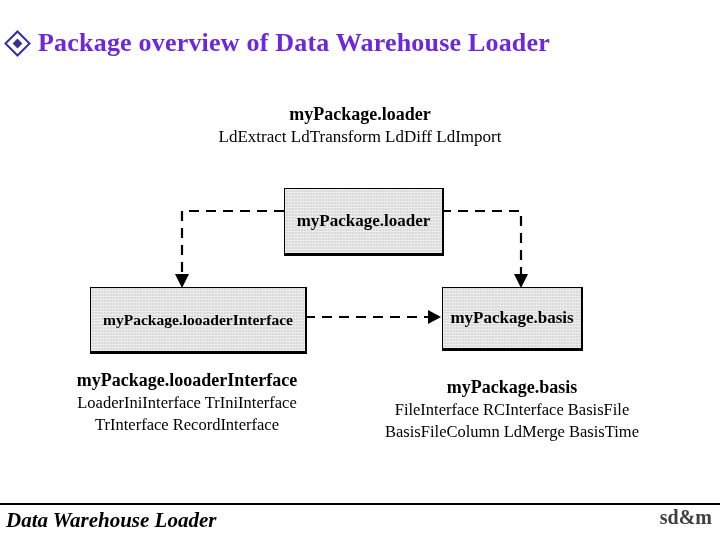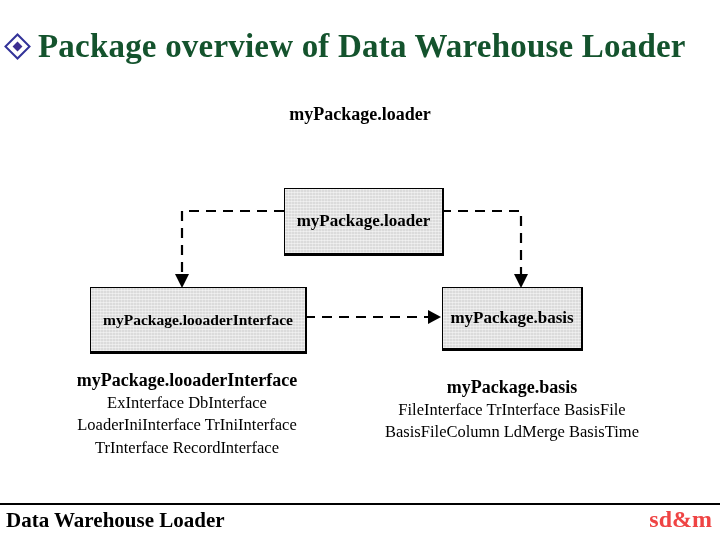--- a/index.html
+++ b/index.html
@@ -8,21 +8,21 @@
     font-family:"Liberation Serif","DejaVu Serif",serif;color:#000;
   }
   
   .title-row{position:absolute;left:8px;top:28px;display:flex;align-items:center;gap:11px;}
   .diamond{
     width:15px;height:15px;transform:rotate(45deg);border:2px solid #333399;background:#fff;
     display:flex;align-items:center;justify-content:center;flex:0 0 auto;
   }
   .diamond-inner{width:7px;height:7px;background:#3d2e91;}
   h1.title{
-    margin:0;font-size:33px;font-weight:bold;color:#14532d;letter-spacing:0.2px;white-space:nowrap;
+    margin:0;font-size:26px;font-weight:bold;color:#6d28d9;letter-spacing:0.2px;white-space:nowrap;
   }
   
   .textblock{position:absolute;text-align:center;line-height:22.5px;font-size:17px;}
   .tb-heading{font-weight:bold;font-size:18px;}
   .textblock.top{left:160px;top:103px;width:400px;}
   .textblock.left-block{left:42px;top:369px;width:290px;font-size:16.5px;}
   .textblock.right-block{left:372px;top:376px;width:280px;font-size:16.5px;}
   .textblock .tb-line{white-space:nowrap;}
   
   .node{
@@ -37,40 +37,41 @@
   .node-loader{left:284px;top:188px;width:157px;height:64px;font-size:17px;}
   .node-interface{left:90px;top:287px;width:214px;height:63px;font-size:15.5px;}
   .node-basis{left:442px;top:287px;width:138px;height:60px;font-size:17px;}
   
   .connectors{position:absolute;left:0;top:0;pointer-events:none;}
   .connectors .dash{fill:none;stroke:#000;stroke-width:2.2;stroke-dasharray:10 7;}
   .connectors .arrow{fill:#000;stroke:none;}
   
   .footer-rule{position:absolute;left:0;top:503px;width:720px;height:2px;background:#000;}
   .footer-left{
-    position:absolute;left:6px;top:508px;font-size:21px;font-weight:bold;white-space:nowrap;
+    position:absolute;left:6px;top:508px;font-size:21px;font-weight:bold;white-space:nowrap;font-style:italic;
   }
   .footer-logo{
-    position:absolute;right:8px;top:506px;font-size:24px;font-weight:bold;color:#ef4444;white-space:nowrap;
+    position:absolute;right:8px;top:506px;font-size:20px;font-weight:bold;color:#404040;white-space:nowrap;
   }
 </style>
 </head>
 <body>
 
 <div class="slide">
 
   <header class="title-row">
     <span class="diamond">
       <span class="diamond-inner"></span>
     </span>
     <h1 class="title">Package overview of Data Warehouse Loader</h1>
   </header>
 
   <div class="textblock top">
     <div class="tb-heading">myPackage.loader</div>
+    <div class="tb-line">LdExtract LdTransform LdDiff LdImport</div>
   </div>
 
   <svg class="connectors" width="720" height="540" viewBox="0 0 720 540" xmlns="http://www.w3.org/2000/svg">
     <path class="dash" d="M284 211 H182 V275"></path>
     <polygon class="arrow" points="175,274 189,274 182,288"></polygon>
     <path class="dash" d="M441 211 H521 V275"></path>
     <polygon class="arrow" points="514,274 528,274 521,288"></polygon>
     <path class="dash" d="M305 317 H428"></path>
     <polygon class="arrow" points="428,310 428,324 441,317"></polygon>
   </svg>
@@ -80,28 +81,27 @@
   </div>
   <div class="node node-interface">
     <span>myPackage.looaderInterface</span>
   </div>
   <div class="node node-basis">
     <span>myPackage.basis</span>
   </div>
 
   <div class="textblock left-block">
     <div class="tb-heading">myPackage.looaderInterface</div>
-    <div class="tb-line">ExInterface DbInterface</div>
     <div class="tb-line">LoaderIniInterface TrIniInterface</div>
     <div class="tb-line">TrInterface RecordInterface</div>
   </div>
 
   <div class="textblock right-block">
     <div class="tb-heading">myPackage.basis</div>
-    <div class="tb-line">FileInterface TrInterface BasisFile</div>
+    <div class="tb-line">FileInterface RCInterface BasisFile</div>
     <div class="tb-line">BasisFileColumn LdMerge BasisTime</div>
   </div>
 
   <div class="footer-rule"></div>
   <div class="footer-left">Data Warehouse Loader</div>
   <div class="footer-logo">sd&amp;m</div>
 
 </div>
 
 </body></html>

